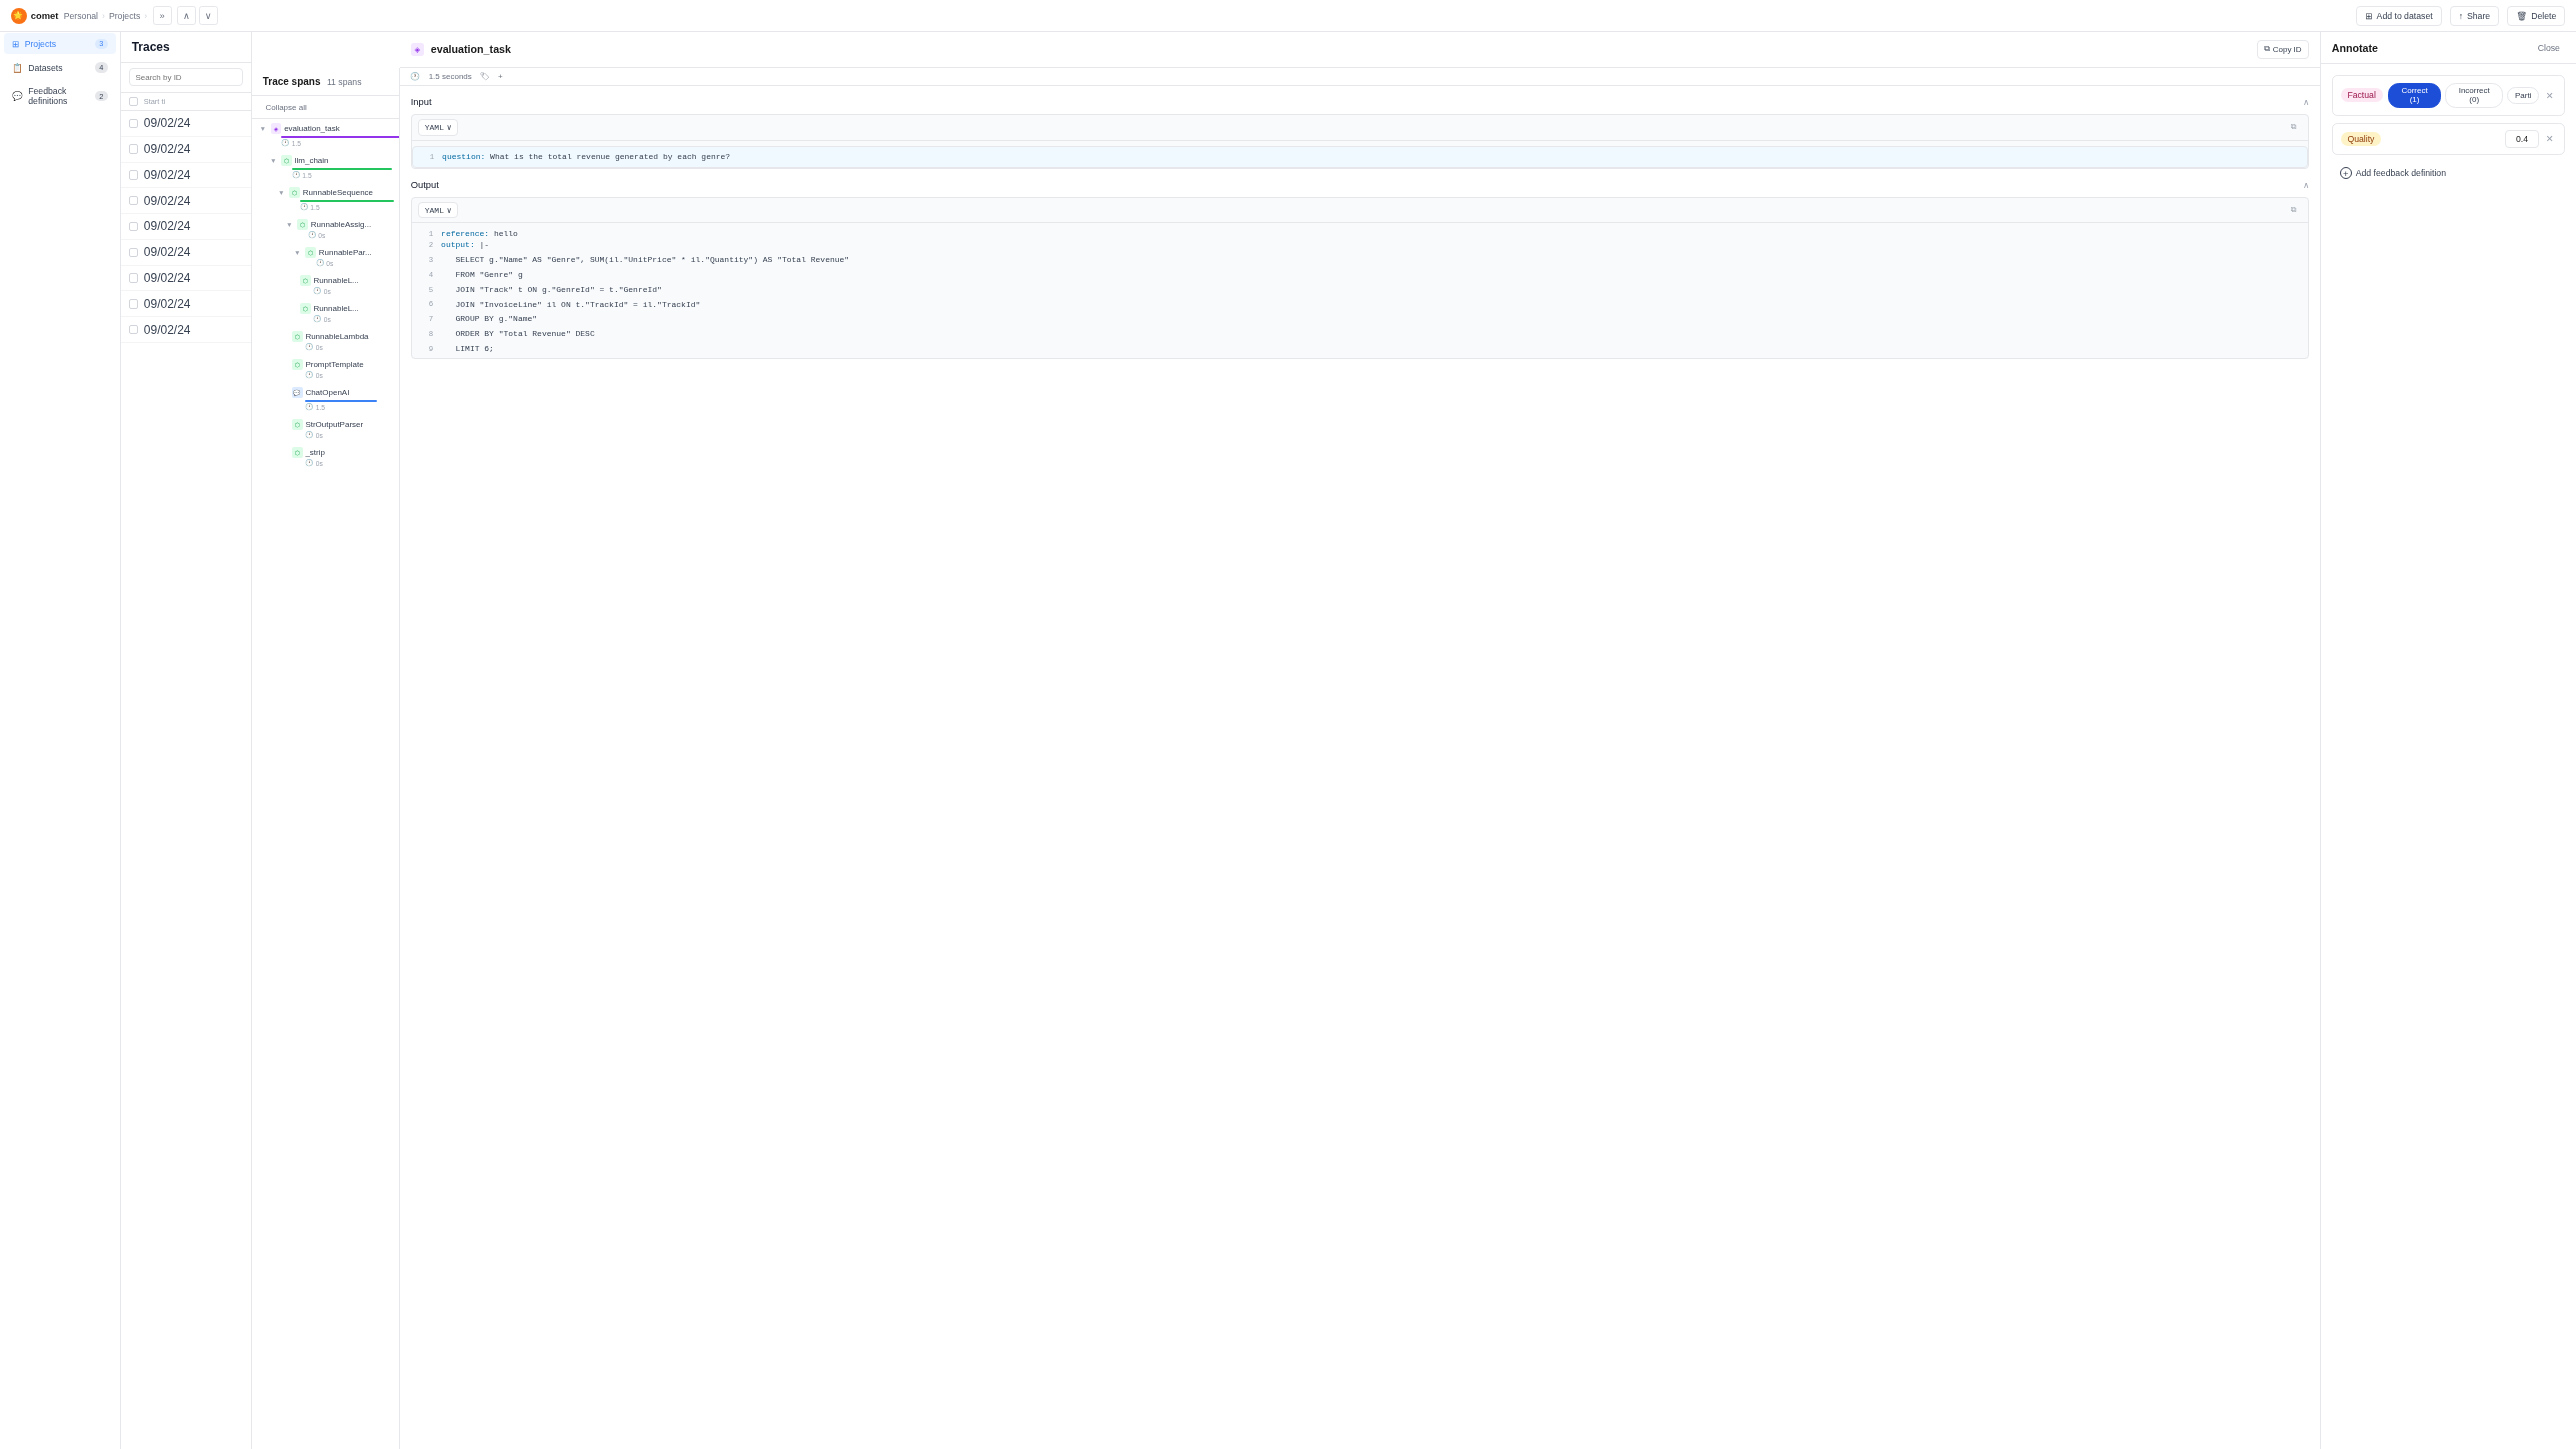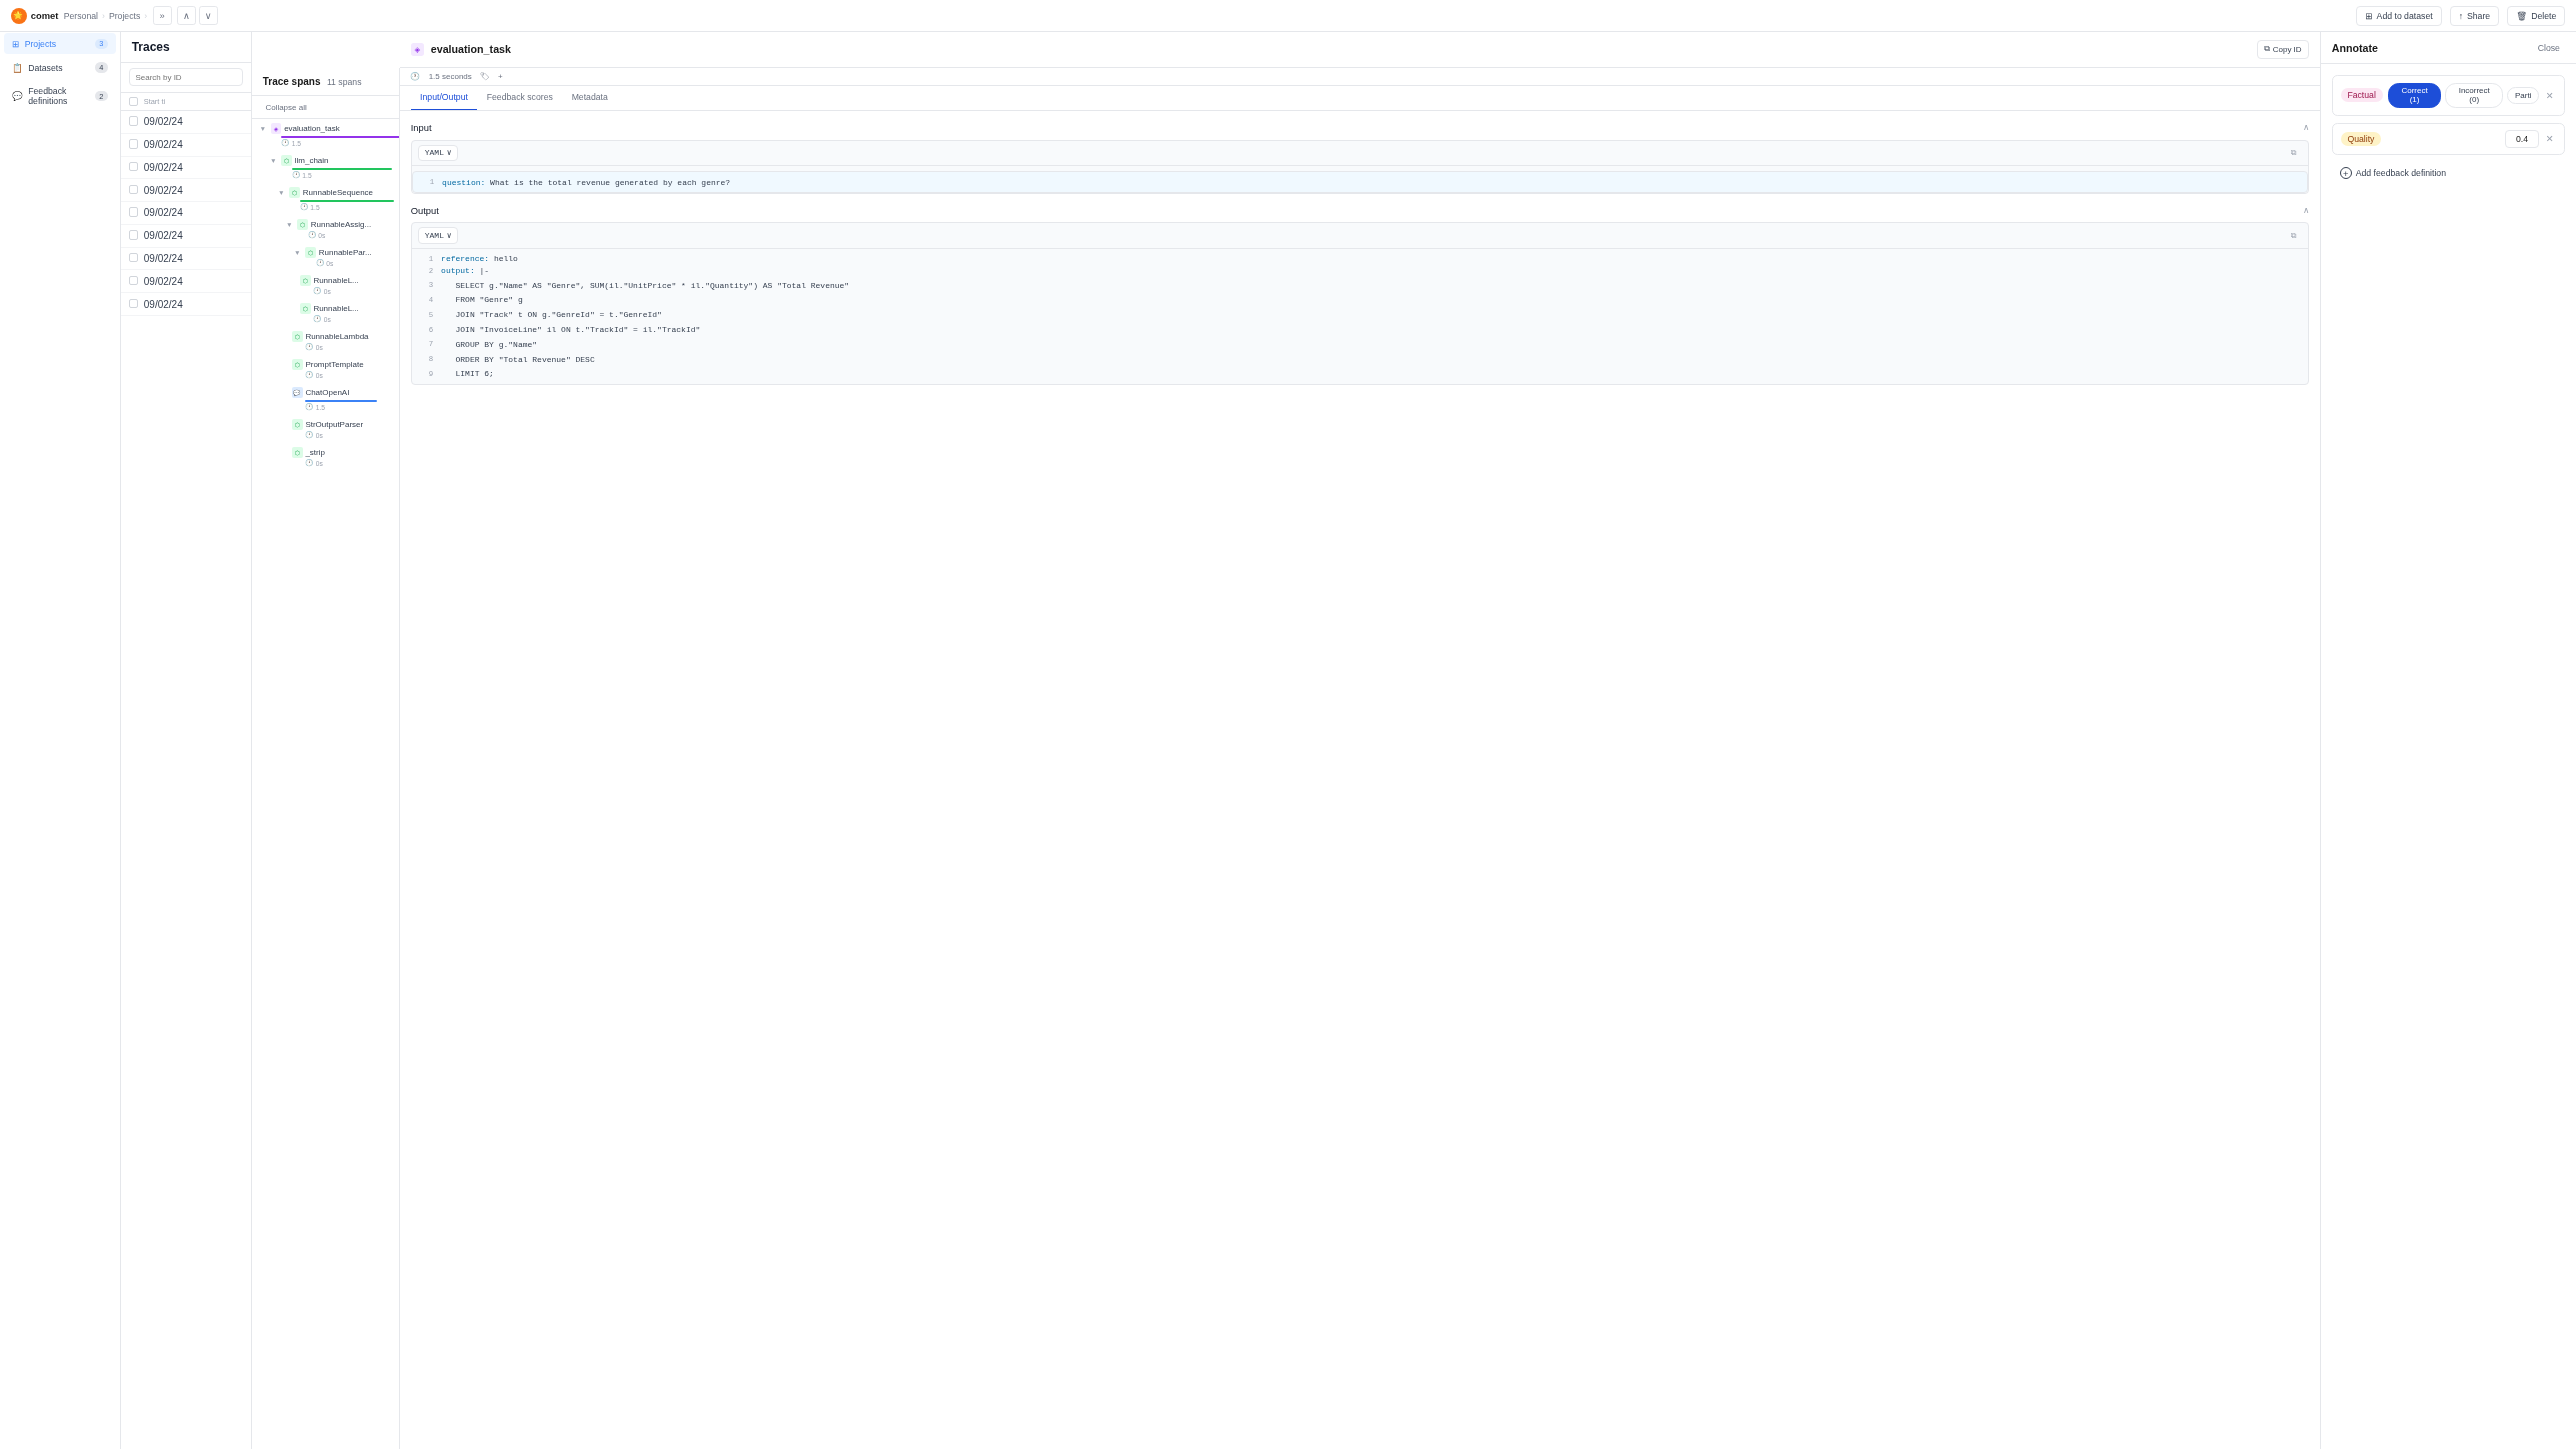--- a/index.html
+++ b/index.html
@@ -27,21 +27,21 @@
     .sidebar-badge { background: #e5e7eb; color: #374151; border-radius: 6.7px; padding: 0.7px 4.7px; font-size: 7.4px; font-weight: 500; }
     .sidebar-badge.active { background: #dbeafe; color: #3b82f6; }
 
     
     .traces-panel { width: 131px; border-right: 0.7px solid #e5e7eb; display: flex; flex-direction: column; flex-shrink: 0; }
     .traces-header { padding: 8px 10.7px; border-bottom: 0.7px solid #e5e7eb; }
     .traces-title { font-size: 12px; font-weight: 600; color: #111827; }
     .traces-search { padding: 5.4px 8px; border-bottom: 0.7px solid #e5e7eb; }
     .traces-search input { width: 100%; border: 0.7px solid #e5e7eb; border-radius: 4px; padding: 3.4px 5.4px; font-size: 8px; color: #374151; outline: none; }
     .trace-col-header { display: flex; align-items: center; padding: 4px 8px; font-size: 7.4px; color: #9ca3af; border-bottom: 0.7px solid #e5e7eb; }
-    .trace-row { display: flex; align-items: flex-start; gap: 5.4px; padding: 5.4px 8px; border-bottom: 0.7px solid #f3f4f6; cursor: pointer; font-size: 10px; color: #374151; }
+    .trace-row { display: flex; align-items: center; gap: 5.4px; padding: 5.4px 8px; border-bottom: 0.7px solid #f3f4f6; cursor: pointer; font-size: 12px; color: #374151; }
     .trace-checkbox { width: 9.4px; height: 9.4px; border: 0.7px solid #d1d5db; border-radius: 2px; flex-shrink: 0; }
 
     
     .spans-panel { width: 148px; border-right: 0.7px solid #e5e7eb; display: flex; flex-direction: column; flex-shrink: 0; overflow-y: auto; margin-top: 36px; }
     .spans-header { display: flex; align-items: center; justify-content: space-between; padding: 8px 10.7px; border-bottom: 0.7px solid #e5e7eb; flex-shrink: 0; }
     .spans-title { font-size: 10px; font-weight: 600; }
     .spans-count { color: #6b7280; font-size: 8.7px; margin-left: 4px; }
     .collapse-all { font-size: 8px; color: #6b7280; cursor: pointer; padding: 2.7px 5.4px; }
     .nav-arrows { display: flex; gap: 2.7px; }
     .nav-arrow { width: 19px; height: 19px; border: 0.7px solid #e5e7eb; border-radius: 2.7px; display: flex; align-items: center; justify-content: center; cursor: pointer; color: #6b7280; font-size: 9.4px; background: #fff; }
@@ -375,31 +375,20 @@
         <span>⧉</span>
         <span>Copy ID</span>
       </button>
     </div>
     <div class="detail-meta">
       <span>🕐</span>
       <span>1.5 seconds</span>
       <span>🏷</span>
       <span style="cursor:pointer;">+</span>
     </div>
-    <div class="detail-tabs">
-      <div class="detail-tab active">
-        <span>Input/Output</span>
-      </div>
-      <div class="detail-tab">
-        <span>Feedback scores</span>
-      </div>
-      <div class="detail-tab">
-        <span>Metadata</span>
-      </div>
-    </div>
     <div class="detail-content">
 
       <div>
         <div class="section-header">
           <span class="section-title">Input</span>
           <span class="section-collapse">∧</span>
         </div>
         <div class="code-block">
           <div class="code-toolbar">
             <div class="yaml-selector">

